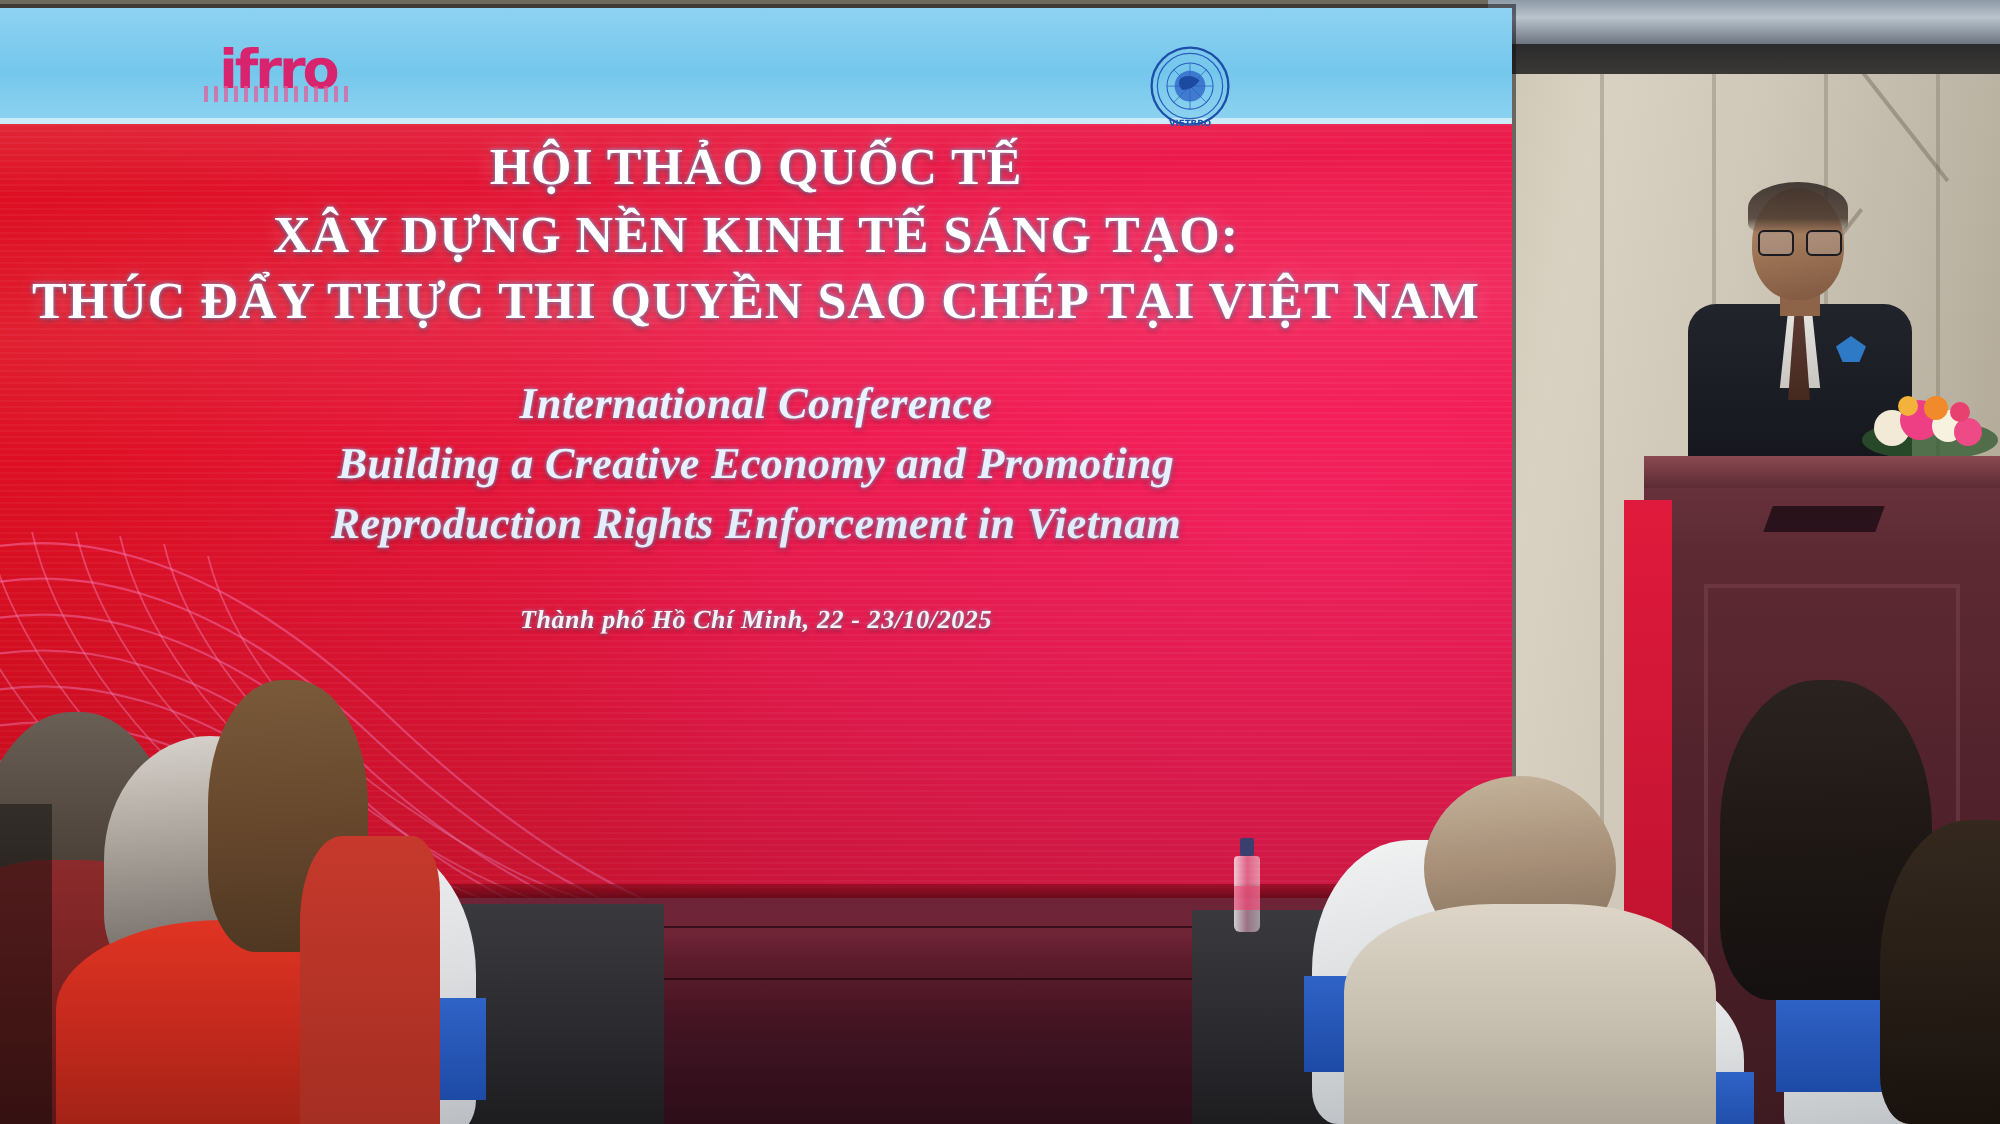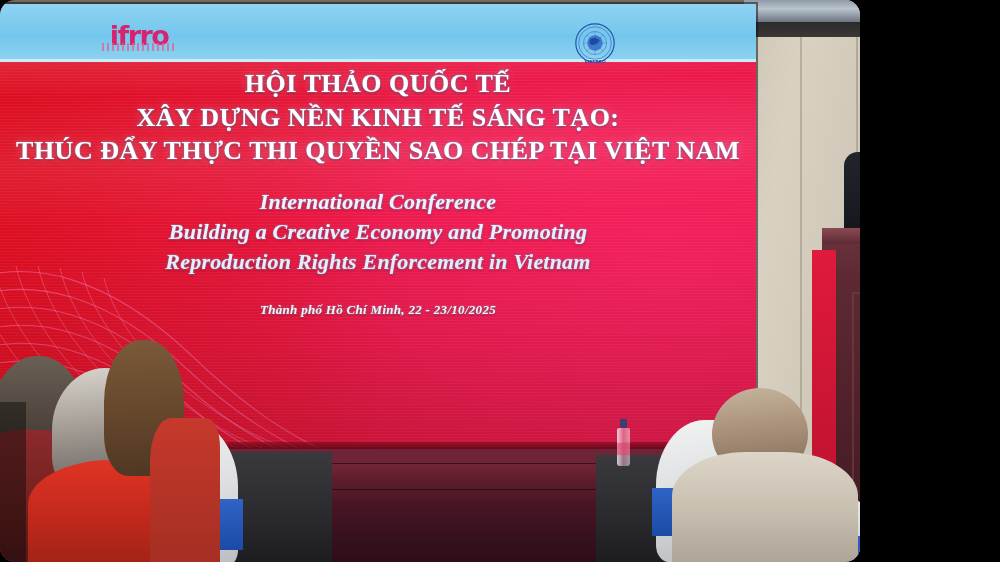--- a/index.html
+++ b/index.html
@@ -1,17 +1,17 @@
 <!DOCTYPE html>
 <html><head>
 <meta charset="utf-8">
 <style>
   html,body{margin:0;padding:0;background:#000;}
   body{font-family:"Liberation Serif",serif;}
-  #stage{position:relative;width:860px;height:562px;overflow:hidden;background:#6f6a60;border-radius:15px;}
+  #stage{position:relative;width:1000px;height:562px;overflow:hidden;background:#6f6a60;}
 
   
   .wall{position:absolute;left:744px;top:0;width:256px;height:562px;
         background:linear-gradient(100deg,#cdc5b4 0%,#d9d2c2 18%,#cfc8b8 42%,#bdb5a5 70%,#a99f8e 100%);}
   .wall-seam{position:absolute;top:0;width:2px;height:420px;background:rgba(120,112,98,.35);}
   .ceiling-beam{position:absolute;left:744px;top:0;width:256px;height:22px;
         background:linear-gradient(180deg,#8e9aa6 0%,#b9c4cd 40%,#6d7580 100%);}
   .ceiling-dark{position:absolute;left:744px;top:22px;width:256px;height:15px;
         background:linear-gradient(180deg,#2b2b2c 0%,#3a3835 100%);}
   .wall-diag{position:absolute;background:rgba(110,103,90,.45);transform-origin:0 0;}

